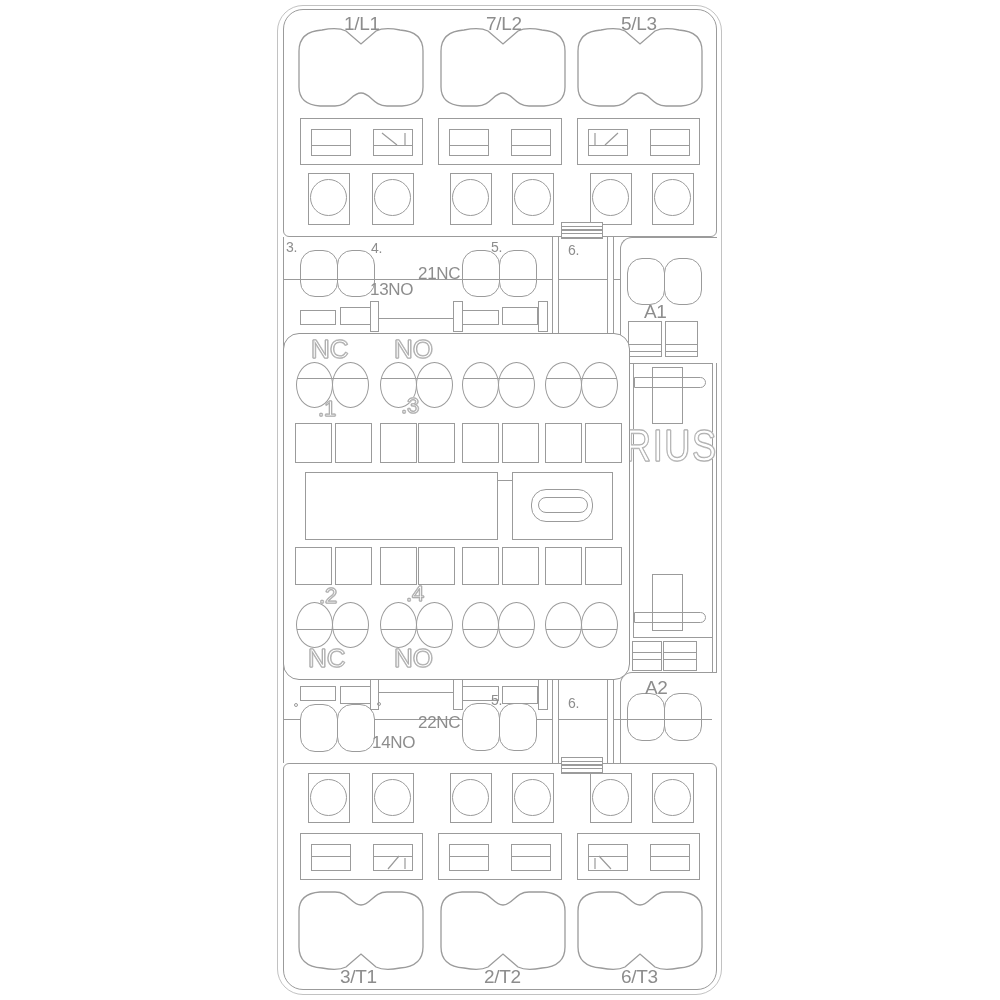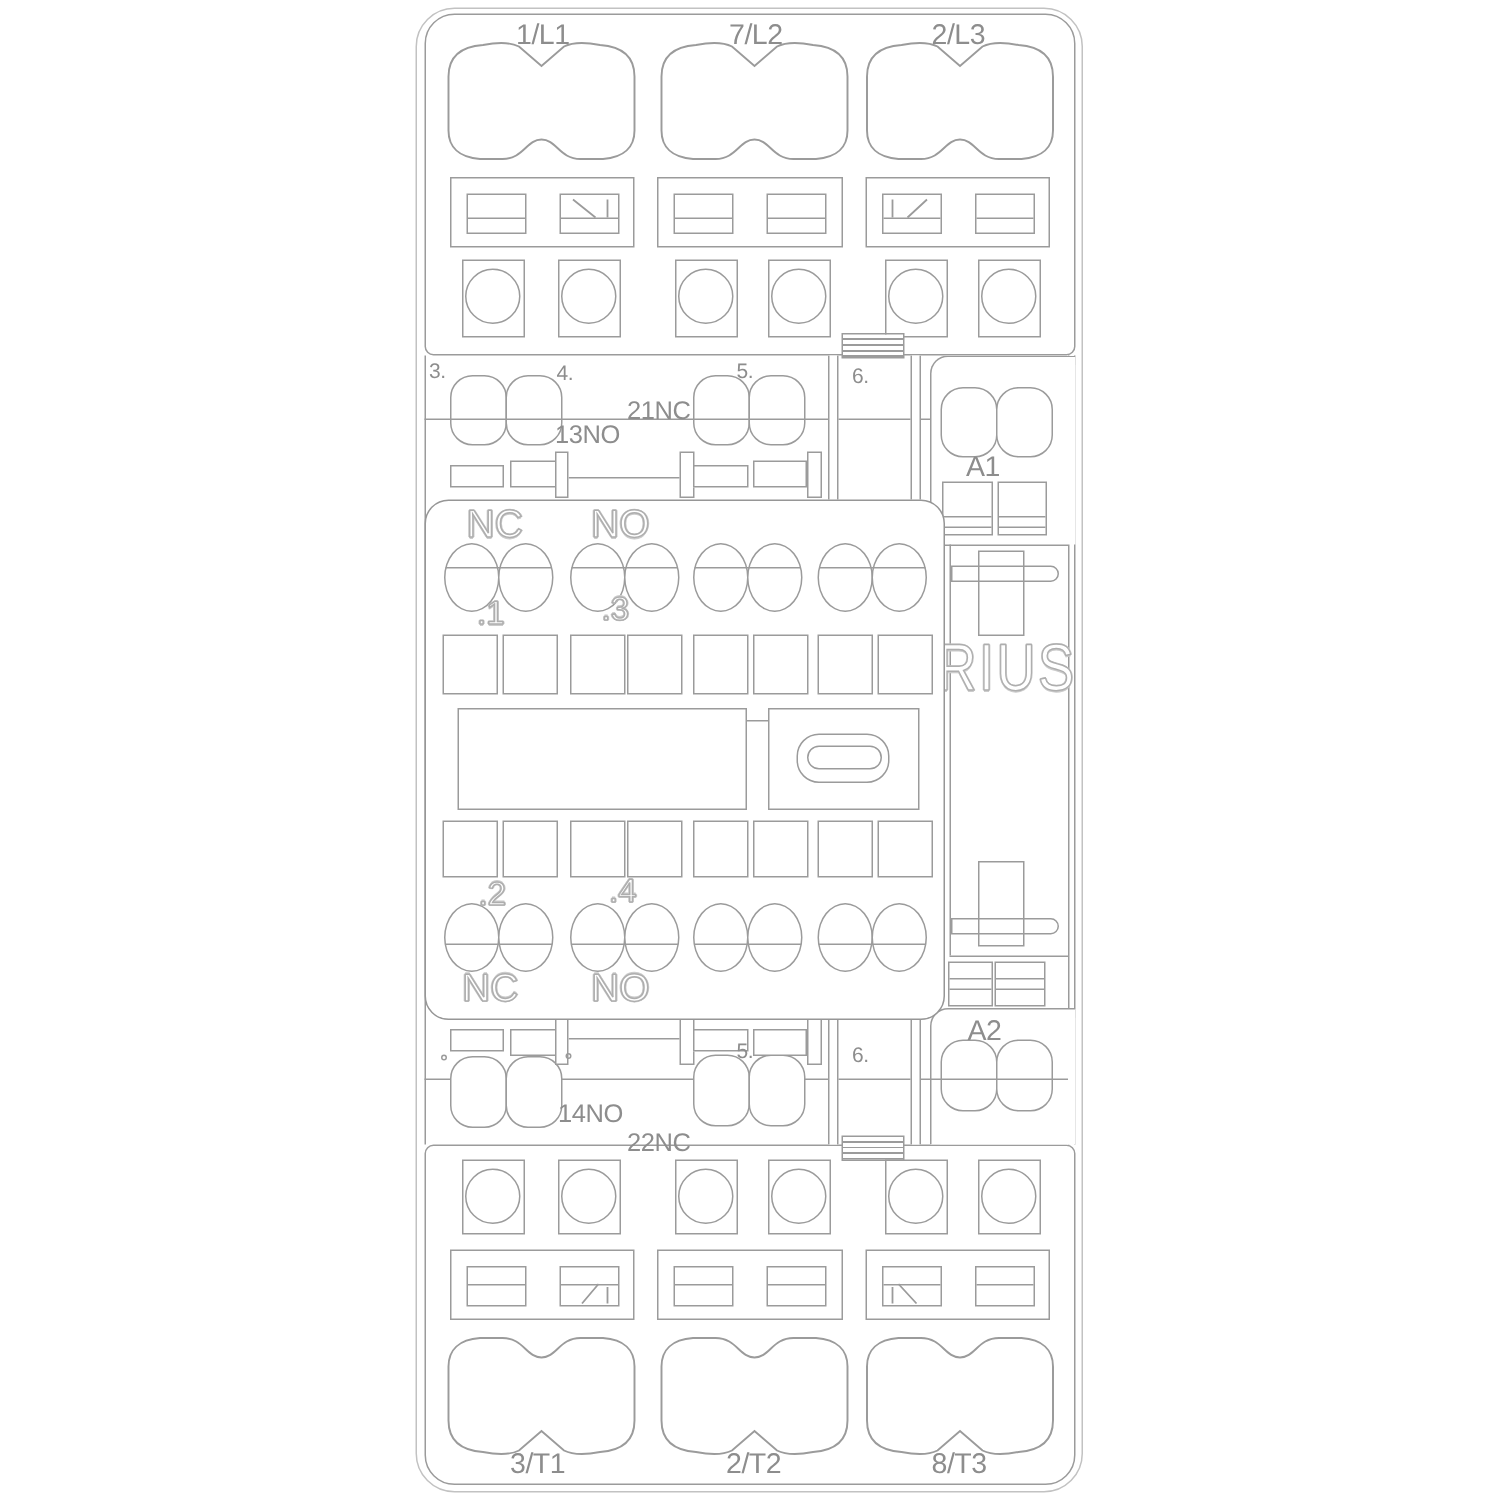--- a/index.html
+++ b/index.html
@@ -28,21 +28,21 @@
 <body>
 
 <div id="stage">
 
   <div class="nb" style="left:277px;top:5px;width:445px;height:990px;border-radius:26px;border-color:#c2c2c2;"></div>
 
   <div class="b" style="left:283px;top:9px;width:434px;height:228px;border-radius:20px 20px 6px 6px;z-index:1;"></div>
 
   <div class="txt" style="left:344px;top:13px;font-size:19px;z-index:3;">1/L1</div>
   <div class="txt" style="left:486px;top:13px;font-size:19px;z-index:3;">7/L2</div>
-  <div class="txt" style="left:621px;top:13px;font-size:19px;z-index:3;">2/L3</div>
+  <div class="txt" style="left:621px;top:13px;font-size:19px;z-index:3;">5/L3</div>
 
   <svg class="a" style="left:298px;top:27px;z-index:2;" width="127" height="83">
       <path d="M 1,60 L 1,24 C 1,10 10,4 24,3 C 34,1 42,1 48,4 L 63,17 L 78,4 C 84,1 92,1 102,3 C 116,4 125,10 125,24 L 125,60 C 125,71 118,78 104,79 L 89,79 C 75,79 73,66 63,66 C 53,66 51,79 37,79 L 22,79 C 8,78 1,71 1,60 Z" fill="#fff" stroke="#9b9b9b" stroke-width="1.3"></path>
     </svg>
   <svg class="a" style="left:440px;top:27px;z-index:2;" width="127" height="83">
       <path d="M 1,60 L 1,24 C 1,10 10,4 24,3 C 34,1 42,1 48,4 L 63,17 L 78,4 C 84,1 92,1 102,3 C 116,4 125,10 125,24 L 125,60 C 125,71 118,78 104,79 L 89,79 C 75,79 73,66 63,66 C 53,66 51,79 37,79 L 22,79 C 8,78 1,71 1,60 Z" fill="#fff" stroke="#9b9b9b" stroke-width="1.3"></path>
     </svg>
   <svg class="a" style="left:577px;top:27px;z-index:2;" width="127" height="83">
       <path d="M 1,60 L 1,24 C 1,10 10,4 24,3 C 34,1 42,1 48,4 L 63,17 L 78,4 C 84,1 92,1 102,3 C 116,4 125,10 125,24 L 125,60 C 125,71 118,78 104,79 L 89,79 C 75,79 73,66 63,66 C 53,66 51,79 37,79 L 22,79 C 8,78 1,71 1,60 Z" fill="#fff" stroke="#9b9b9b" stroke-width="1.3"></path>
     </svg>
@@ -175,21 +175,21 @@
 
   <div class="txt" style="left:491px;top:692px;font-size:14px;z-index:6;">5.</div>
   <div class="txt" style="left:568px;top:695px;font-size:14px;z-index:6;">6.</div>
 
   <div class="hl" style="left:283px;top:719px;width:429px;z-index:3;"></div>
   <div class="pill" style="left:300px;top:704px;height:48px;z-index:4;"></div>
   <div class="pill" style="left:337px;top:704px;height:48px;z-index:4;"></div>
   <div class="pill" style="left:462px;top:703px;height:48px;z-index:4;"></div>
   <div class="pill" style="left:499px;top:703px;height:48px;z-index:4;"></div>
 
-  <div class="txt" style="left:418px;top:713px;font-size:17px;z-index:6;margin-top:39px;">22NC</div>
+  <div class="txt" style="left:418px;top:713px;font-size:17px;z-index:6;">22NC</div>
   <div class="txt" style="left:372px;top:733px;font-size:17px;z-index:6;">14NO</div>
 
   <div class="rail" style="left:552px;top:680px;height:83px;z-index:5;"></div>
   <div class="rail" style="left:607px;top:680px;height:83px;z-index:5;"></div>
   <div class="hatch" style="left:561px;top:757px;width:42px;height:17px;z-index:7;"></div>
 
   <div class="a" style="left:283px;top:333px;width:347px;height:347px;background:#fff;border:1.4px solid #969696;border-radius:16px;z-index:10;"></div>
 
   <div class="eng" style="left:311px;top:334px;font-size:26px;z-index:11;">NC</div>
   <div class="eng" style="left:394px;top:334px;font-size:26px;z-index:11;">NO</div>
@@ -332,15 +332,15 @@
       </g>
     </svg>
   <svg class="a" style="left:577px;top:889px;z-index:2;" width="127" height="83">
       <g transform="translate(0,82) scale(1,-1)">
         <path d="M 1,60 L 1,24 C 1,10 10,4 24,3 C 34,1 42,1 48,4 L 63,17 L 78,4 C 84,1 92,1 102,3 C 116,4 125,10 125,24 L 125,60 C 125,71 118,78 104,79 L 89,79 C 75,79 73,66 63,66 C 53,66 51,79 37,79 L 22,79 C 8,78 1,71 1,60 Z" fill="#fff" stroke="#9b9b9b" stroke-width="1.3"></path>
       </g>
     </svg>
 
   <div class="txt" style="left:340px;top:966px;font-size:19px;z-index:3;">3/T1</div>
   <div class="txt" style="left:484px;top:966px;font-size:19px;z-index:3;">2/T2</div>
-  <div class="txt" style="left:621px;top:966px;font-size:19px;z-index:3;">8/T3</div>
+  <div class="txt" style="left:621px;top:966px;font-size:19px;z-index:3;">6/T3</div>
 
 </div>
 
 </body></html>

